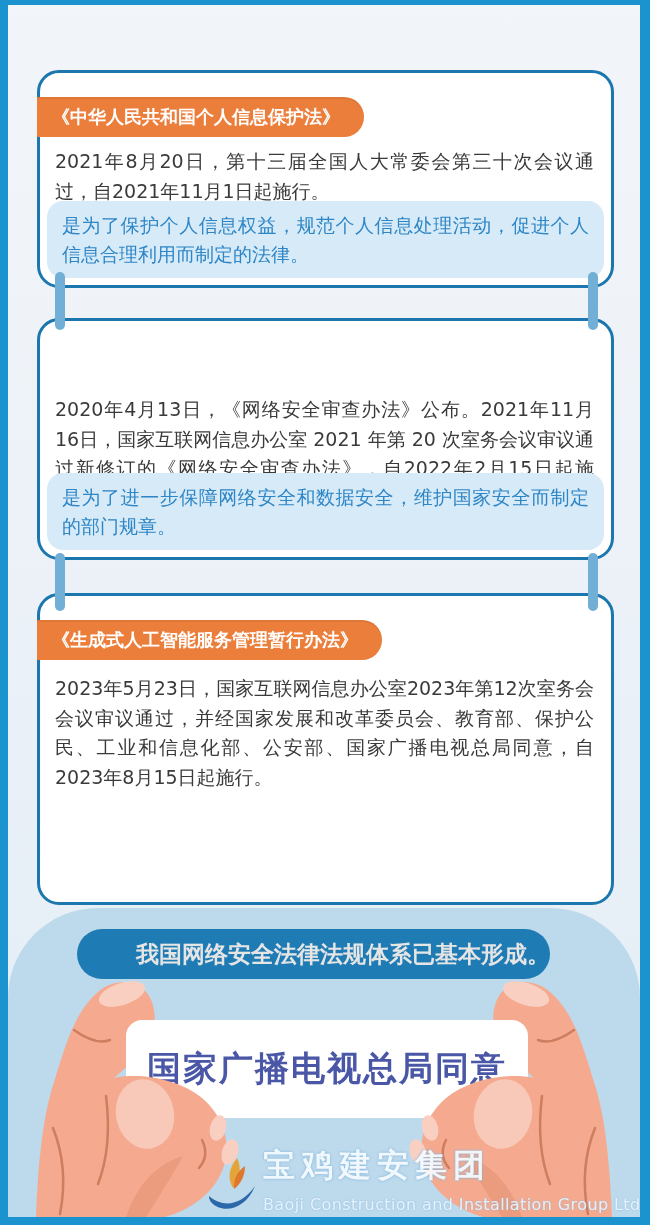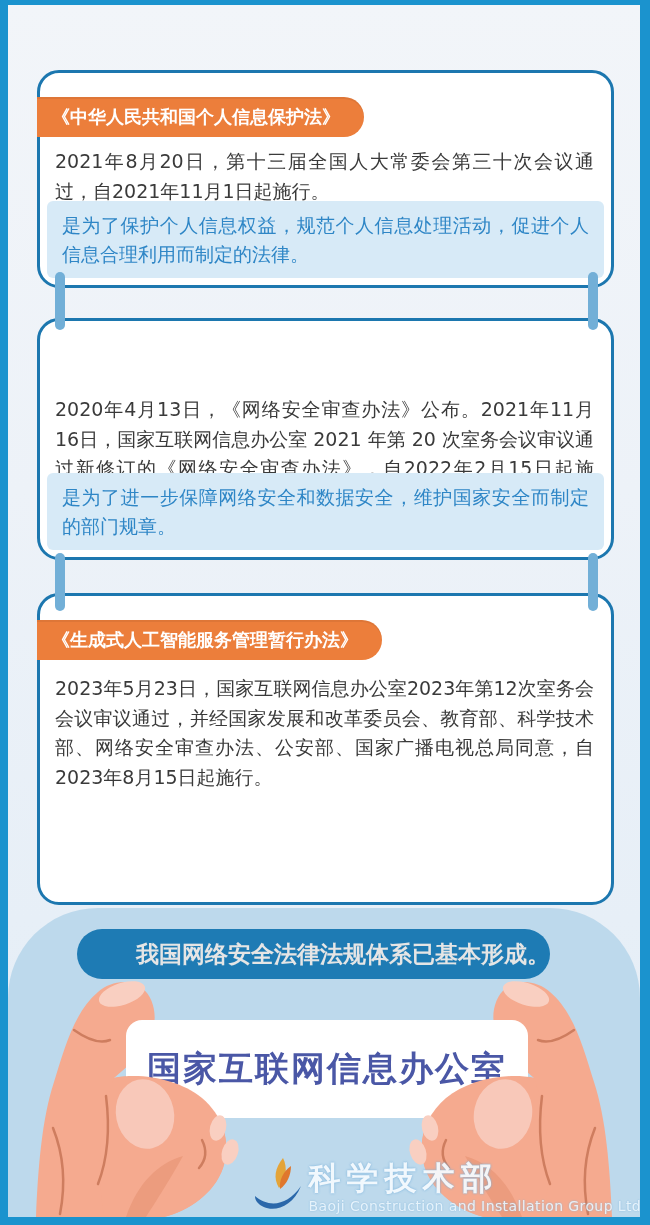--- a/index.html
+++ b/index.html
@@ -18,21 +18,21 @@
   .card.c2{top:318px;height:242px;}
   .card.c3{top:593px;height:312px;}
   .ribbon{position:absolute;left:-3px;top:24px;height:40px;line-height:40px;
     background:#ec7e3b;color:#ffffff;font-size:18px;font-weight:bold;
     padding:0 24px 0 15px;border-radius:0 20px 20px 0;white-space:nowrap;
     box-shadow:inset 0 2px 0 rgba(0,0,0,0.06);}
   .desc{position:absolute;left:15px;right:17px;top:74px;
     font-size:19px;line-height:29.5px;color:#3a3a3a;text-align:justify;}
   .c3 .desc{top:78px;}
   .purpose{position:absolute;left:7px;right:7px;bottom:7px;background:#d7eaf7;
-    color:#2e86c6;border-radius:6px;padding:10px 15px;box-sizing:border-box;
+    color:#2e86c6;border-radius:16px;padding:10px 15px;box-sizing:border-box;
     font-size:19px;line-height:28.5px;text-align:justify;}
   
   .connector{position:absolute;width:10px;border-radius:5px;background:#72afd7;z-index:5;}
   .cn1l{left:55px;top:272px;height:58px;}
   .cn1r{left:588px;top:272px;height:58px;}
   .cn2l{left:55px;top:553px;height:58px;}
   .cn2r{left:588px;top:553px;height:58px;}
   
   .arch{position:absolute;left:8px;right:10px;top:908px;bottom:8px;
     background:#bdd9ec;border-radius:90px 90px 0 0;z-index:1;}
@@ -48,21 +48,21 @@
   
   .paper{position:absolute;left:126px;top:1020px;width:402px;height:98px;background:#ffffff;
     border-radius:16px;z-index:6;display:flex;align-items:center;justify-content:center;}
   .paper span{font-size:34px;font-weight:bold;color:#4a57a6;letter-spacing:2px;white-space:nowrap;}
   
   .watermark{position:absolute;right:4px;bottom:11px;z-index:20;display:flex;
     align-items:flex-end;opacity:0.93;}
   .wm-mark{width:52px;height:56px;margin-right:4px;margin-bottom:2px;}
   .wm-cn{font-size:32px;font-weight:bold;color:#f6fbff;letter-spacing:6px;line-height:1.1;
     text-shadow:0 0 3px rgba(125,180,220,0.95),0 0 1px rgba(125,180,220,0.9);white-space:nowrap;}
-  .wm-en{font-size:14px;color:#eaf5fd;letter-spacing:0.4px;margin-top:2px;
+  .wm-en{font-size:16px;color:#eaf5fd;letter-spacing:0.4px;margin-top:12px;
     text-shadow:0 0 2px rgba(125,180,220,0.95);white-space:nowrap;}
 </style>
 </head>
 <body>
 
 <div class="stage">
 
   <div class="arch"></div>
 
   <div class="card c1">
@@ -77,41 +77,41 @@
   <div class="card c2">
     <div class="desc">2020年4月13日，《网络安全审查办法》公布。2021年11月16日，国家互联网信息办公室 2021 年第 20 次室务会议审议通过新修订的《网络安全审查办法》，自2022年2月15日起施行。</div>
     <div class="purpose">是为了进一步保障网络安全和数据安全，维护国家安全而制定的部门规章。</div>
   </div>
 
   <div class="connector cn2l"></div>
   <div class="connector cn2r"></div>
 
   <div class="card c3">
     <div class="ribbon">《生成式人工智能服务管理暂行办法》</div>
-    <div class="desc">2023年5月23日，国家互联网信息办公室2023年第12次室务会会议审议通过，并经国家发展和改革委员会、教育部、科学技术部、网络安全审查办法、公安部、国家广播电视总局同意，自2023年8月15日起施行。</div>
+    <div class="desc">2023年5月23日，国家互联网信息办公室2023年第12次室务会会议审议通过，并经国家发展和改革委员会、教育部、保护公民、工业和信息化部、公安部、国家广播电视总局同意，自2023年8月15日起施行。</div>
   </div>
 
   <div class="pill">我国网络安全法律法规体系已基本形成。</div>
 
   <svg class="handsvg hl back" viewBox="0 0 250 239">
     <path fill="#f5aa8f" d="M 28 239 C 30 190 34 140 46 104 C 56 72 66 34 90 14 C 102 3 122 0 134 10 C 148 21 150 44 142 60 C 134 76 120 88 106 100 C 134 94 172 102 194 120 C 214 137 224 163 215 190 C 206 216 180 233 156 239 Z"></path>
     <ellipse fill="#f9cfc1" cx="114" cy="16" rx="24" ry="11" transform="rotate(-18 114 16)"></ellipse>
     <path fill="none" stroke="#ce7d5f" stroke-width="2.5" stroke-linecap="round" d="M 66 52 C 80 62 92 66 102 62"></path>
     <path fill="none" stroke="#ce7d5f" stroke-width="2.5" stroke-linecap="round" d="M 45 150 C 55 175 58 205 52 236"></path>
   </svg>
 
   <svg class="handsvg hr back" viewBox="0 0 250 239">
     <path fill="#f5aa8f" d="M 28 239 C 30 190 34 140 46 104 C 56 72 66 34 90 14 C 102 3 122 0 134 10 C 148 21 150 44 142 60 C 134 76 120 88 106 100 C 134 94 172 102 194 120 C 214 137 224 163 215 190 C 206 216 180 233 156 239 Z"></path>
     <ellipse fill="#f9cfc1" cx="114" cy="16" rx="24" ry="11" transform="rotate(-18 114 16)"></ellipse>
     <path fill="none" stroke="#ce7d5f" stroke-width="2.5" stroke-linecap="round" d="M 66 52 C 80 62 92 66 102 62"></path>
     <path fill="none" stroke="#ce7d5f" stroke-width="2.5" stroke-linecap="round" d="M 45 150 C 55 175 58 205 52 236"></path>
   </svg>
 
   <div class="paper">
-    <span>国家互联网信息办公室</span>
+    <span>国家广播电视总局同意</span>
   </div>
 
   <svg class="handsvg hl grip" viewBox="0 0 250 239">
     <path fill="#f5aa8f" d="M 106 100 C 134 94 172 102 194 120 C 214 137 224 163 215 190 C 206 216 180 233 156 239 L 96 239 C 88 190 92 138 106 100 Z"></path>
     <path fill="#ec9c7e" d="M 118 239 C 130 205 150 185 175 178 C 160 205 145 228 138 239 Z"></path>
     <ellipse fill="#f8c8b9" cx="137" cy="136" rx="29" ry="35" transform="rotate(-12 137 136)"></ellipse>
     <ellipse fill="#f9cfc1" cx="210" cy="150" rx="8" ry="13" transform="rotate(14 210 150)"></ellipse>
     <ellipse fill="#f9cfc1" cx="222" cy="174" rx="8" ry="13" transform="rotate(18 222 174)"></ellipse>
     <path fill="none" stroke="#ce7d5f" stroke-width="2.5" stroke-linecap="round" d="M 98 118 C 102 150 100 180 90 206"></path>
     <path fill="none" stroke="#ce7d5f" stroke-width="2.5" stroke-linecap="round" d="M 194 162 C 199 172 198 182 191 190"></path>
@@ -127,19 +127,19 @@
     <path fill="none" stroke="#ce7d5f" stroke-width="2.5" stroke-linecap="round" d="M 194 162 C 199 172 198 182 191 190"></path>
   </svg>
 
   <div class="watermark">
     <svg class="wm-mark" viewBox="0 0 52 56">
       <path fill="#e8a12c" d="M 30 2 C 22 12 20 22 26 32 C 33 24 35 12 30 2 Z"></path>
       <path fill="#e2701f" d="M 38 10 C 30 16 26 24 27 33 C 34 28 38 19 38 10 Z"></path>
       <path fill="#2060a6" d="M 2 40 C 16 52 34 50 48 30 C 38 55 14 58 4 46 C 2.5 44 2 42 2 40 Z"></path>
     </svg>
     <div>
-      <div class="wm-cn">科学技术部</div>
+      <div class="wm-cn">宝鸡建安集团</div>
       <div class="wm-en">Baoji Construction and Installation Group Ltd.</div>
     </div>
   </div>
 
   <div class="frame"></div>
 </div>
 
 </body></html>

